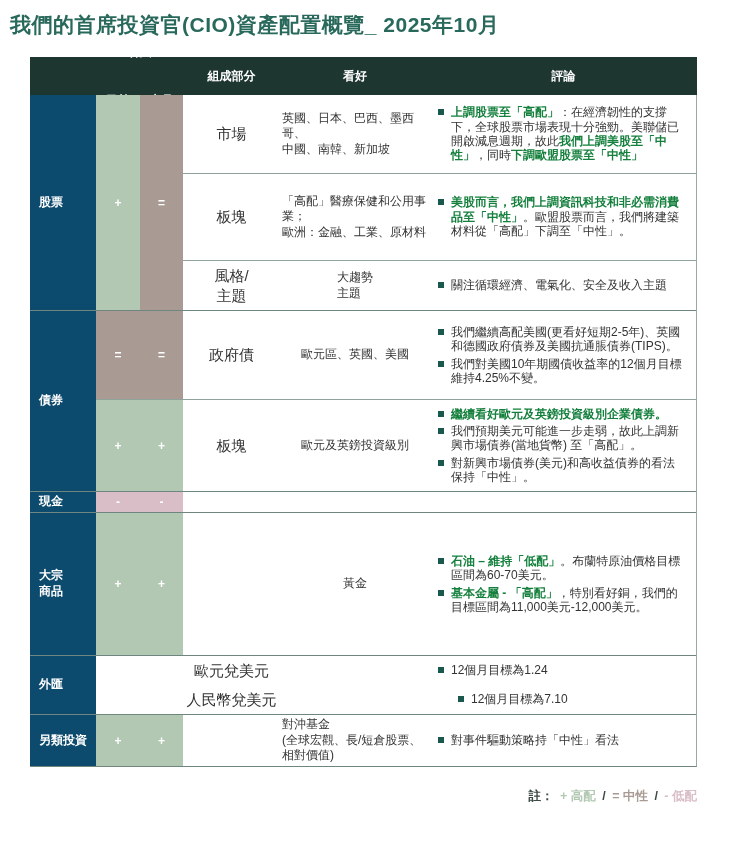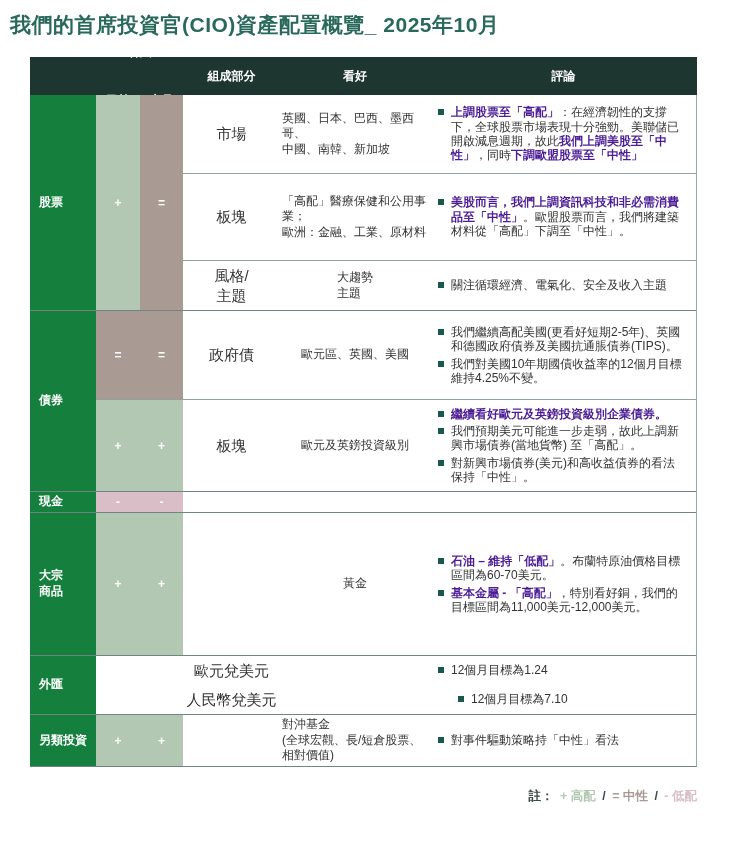--- a/index.html
+++ b/index.html
@@ -14,40 +14,40 @@
   .h-views { width: 87px; display: flex; flex-direction: column; justify-content: center; gap: 29px; }
   .h-view-top { text-align: center; margin-bottom: 2px; }
   .h-view-sub { display: flex; }
   .h-view-sub div { width: 50%; text-align: center; }
   .h-comp { width: 97px; display: flex; align-items: center; justify-content: center; }
   .h-fav  { width: 150px; display: flex; align-items: center; justify-content: center; }
   .h-com  { flex: 1; display: flex; align-items: center; justify-content: center; }
   .tbody { border-right: 1px solid #9aa8a2; border-bottom: 1px solid #6e867f; }
   .section { display: flex; }
   .section + .section { border-top: 1px solid #6e867f; }
-  .cat { width: 66px; background: #15803d; color: #fff; font-weight: bold; font-size: 12px;
+  .cat { width: 66px; background: #0c4a6e; color: #fff; font-weight: bold; font-size: 12px;
          display: flex; align-items: center; padding-left: 9px; white-space: pre-line; line-height: 1.3; }
   .vcell { display: flex; align-items: center; justify-content: center;
            color: #fff; font-size: 12px; font-weight: bold; }
   .vc { width: 44px; } .vl { width: 43px; }
   .v-ow { background: #b2c8b3; } .v-n { background: #a99b94; } .v-uw { background: #d9bdc7; }
   .vspacer { width: 87px; }
   .rows { flex: 1; display: flex; flex-direction: column; }
   .row { display: flex; }
   .row.sep { border-top: 1px solid #8fa29b; }
   .comp { width: 97px; display: flex; align-items: center; justify-content: center; text-align: center;
           font-size: 15px; color: #333; white-space: pre-line; line-height: 1.3; }
   .fav { width: 150px; display: flex; align-items: center; justify-content: center; text-align: left;
          font-size: 12px; color: #333; white-space: pre-line; line-height: 1.3; padding: 2px; }
   .comment { flex: 1; display: flex; flex-direction: column; justify-content: center;
              padding: 3px 12px 3px 8px; }
   .bullet { display: flex; margin: 1.5px 0; }
   .sq { width: 6px; height: 6px; background: #19584c; margin: 4px 7px 0 0; flex: none; }
   .btxt { font-size: 12px; line-height: 1.2; color: #333; }
-  .btxt .b { font-weight: bold; color: #4c1d95; }
+  .btxt .b { font-weight: bold; color: #15803d; }
   .legend { position: absolute; top: 788px; right: 43px; font-size: 12.5px; font-weight: bold;
             color: #3c4a46; }
   .legend span { margin-left: 3px; }
   .lg-ow { color: #b2c8b3; } .lg-n { color: #a99b94; } .lg-uw { color: #d9bdc7; }
   .lg-sep { color: #3c4a46; }
 </style>
 </head>
 <body>
 
 <div class="page">

